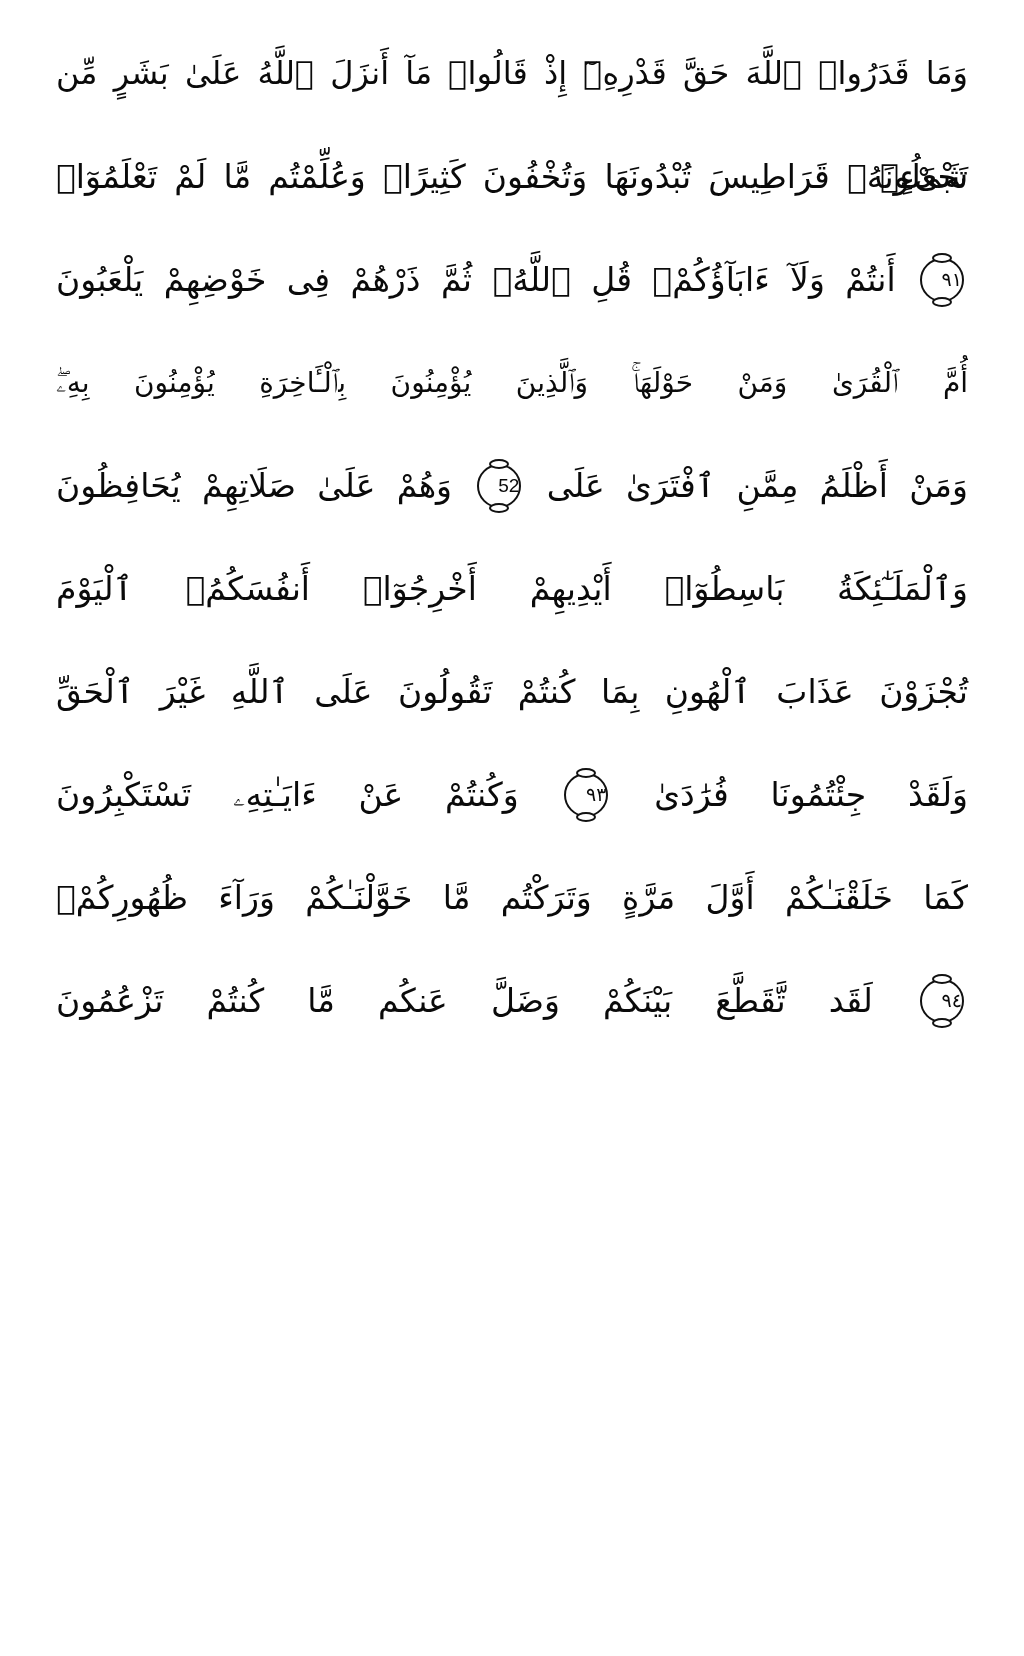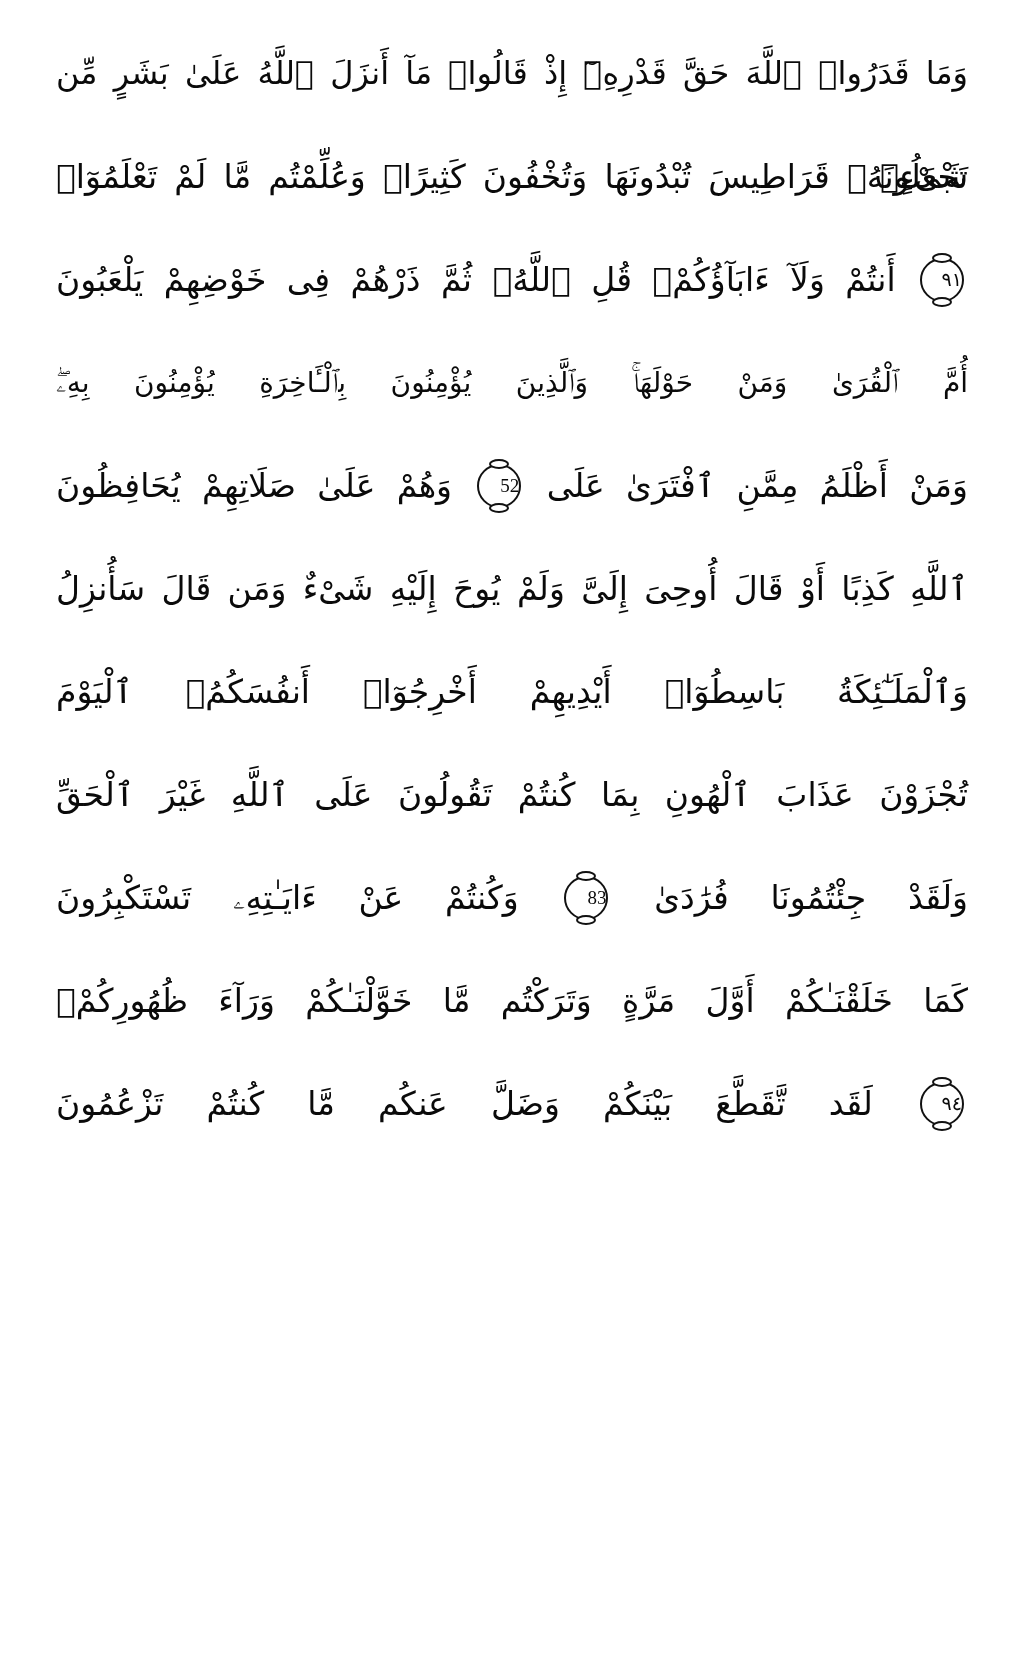--- a/index.html
+++ b/index.html
@@ -70,21 +70,21 @@
     display: inline-block;
     min-width: 40px;
     height: 40px;
     line-height: 40px;
     text-align: center;
     font-size: 19px;
     border-radius: 50%;
     border: 2px solid #111;
     position: relative;
     background: #fff;
-    font-family: Liberation Serif, serif;
+    font-family: Liberation Sans, sans-serif;
   }
   .ayah-num::before,
   .ayah-num::after {
     content: "";
     position: absolute;
     left: 50%;
     transform: translateX(-50%);
     width: 16px;
     height: 6px;
     border: 2px solid #111;
@@ -120,36 +120,33 @@
     <div class="line line-6">
       <span class="seg">أُمَّ ٱلْقُرَىٰ وَمَنْ حَوْلَهَاۚ وَٱلَّذِينَ يُؤْمِنُونَ بِٱلْـَٔاخِرَةِ يُؤْمِنُونَ بِهِۦۖ</span>
     </div>
 
     <div class="line line-7">
       <span class="seg">وَمَنْ أَظْلَمُ مِمَّنِ ٱفْتَرَىٰ عَلَى</span>
       <span class="ayah-mark"><span class="ayah-num">52</span></span>
       <span class="seg">وَهُمْ عَلَىٰ صَلَاتِهِمْ يُحَافِظُونَ</span>
     </div>
 
-    <div class="line line-8">
-      <span class="seg">ٱللَّهِ كَذِبًا أَوْ قَالَ أُوحِىَ إِلَىَّ وَلَمْ يُوحَ إِلَيْهِ شَىْءٌ وَمَن قَالَ سَأُنزِلُ</span>
-    </div>
 
 
     <div class="line line-10">
       <span class="seg">وَٱلْمَلَـٰٓئِكَةُ بَاسِطُوٓا۟ أَيْدِيهِمْ أَخْرِجُوٓا۟ أَنفُسَكُمُۖ ٱلْيَوْمَ</span>
     </div>
 
     <div class="line line-11">
       <span class="seg">تُجْزَوْنَ عَذَابَ ٱلْهُونِ بِمَا كُنتُمْ تَقُولُونَ عَلَى ٱللَّهِ غَيْرَ ٱلْحَقِّ</span>
     </div>
 
     <div class="line line-12">
       <span class="seg">وَلَقَدْ جِئْتُمُونَا فُرَٰدَىٰ</span>
-      <span class="ayah-mark"><span class="ayah-num">83</span></span>
+      <span class="ayah-mark"><span class="ayah-num">٩٣</span></span>
       <span class="seg">وَكُنتُمْ عَنْ ءَايَـٰتِهِۦ تَسْتَكْبِرُونَ</span>
     </div>
 
     <div class="line line-13">
       <span class="seg">كَمَا خَلَقْنَـٰكُمْ أَوَّلَ مَرَّةٍ وَتَرَكْتُم مَّا خَوَّلْنَـٰكُمْ وَرَآءَ ظُهُورِكُمْۖ</span>
     </div>
 
 
     <div class="line line-15">
       <span class="ayah-mark"><span class="ayah-num">٩٤</span></span>

